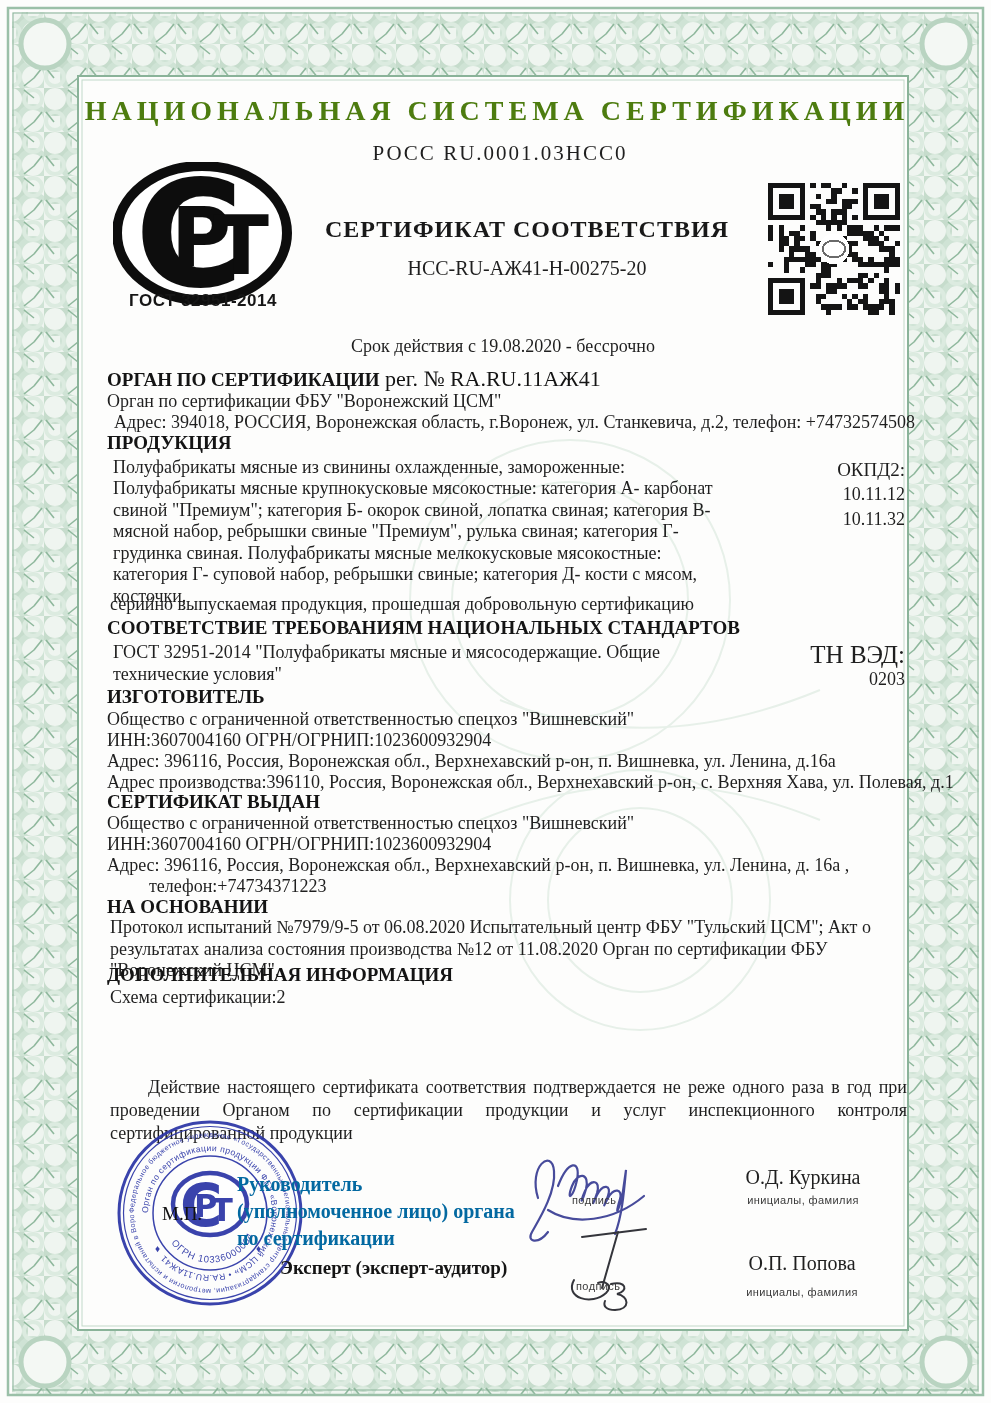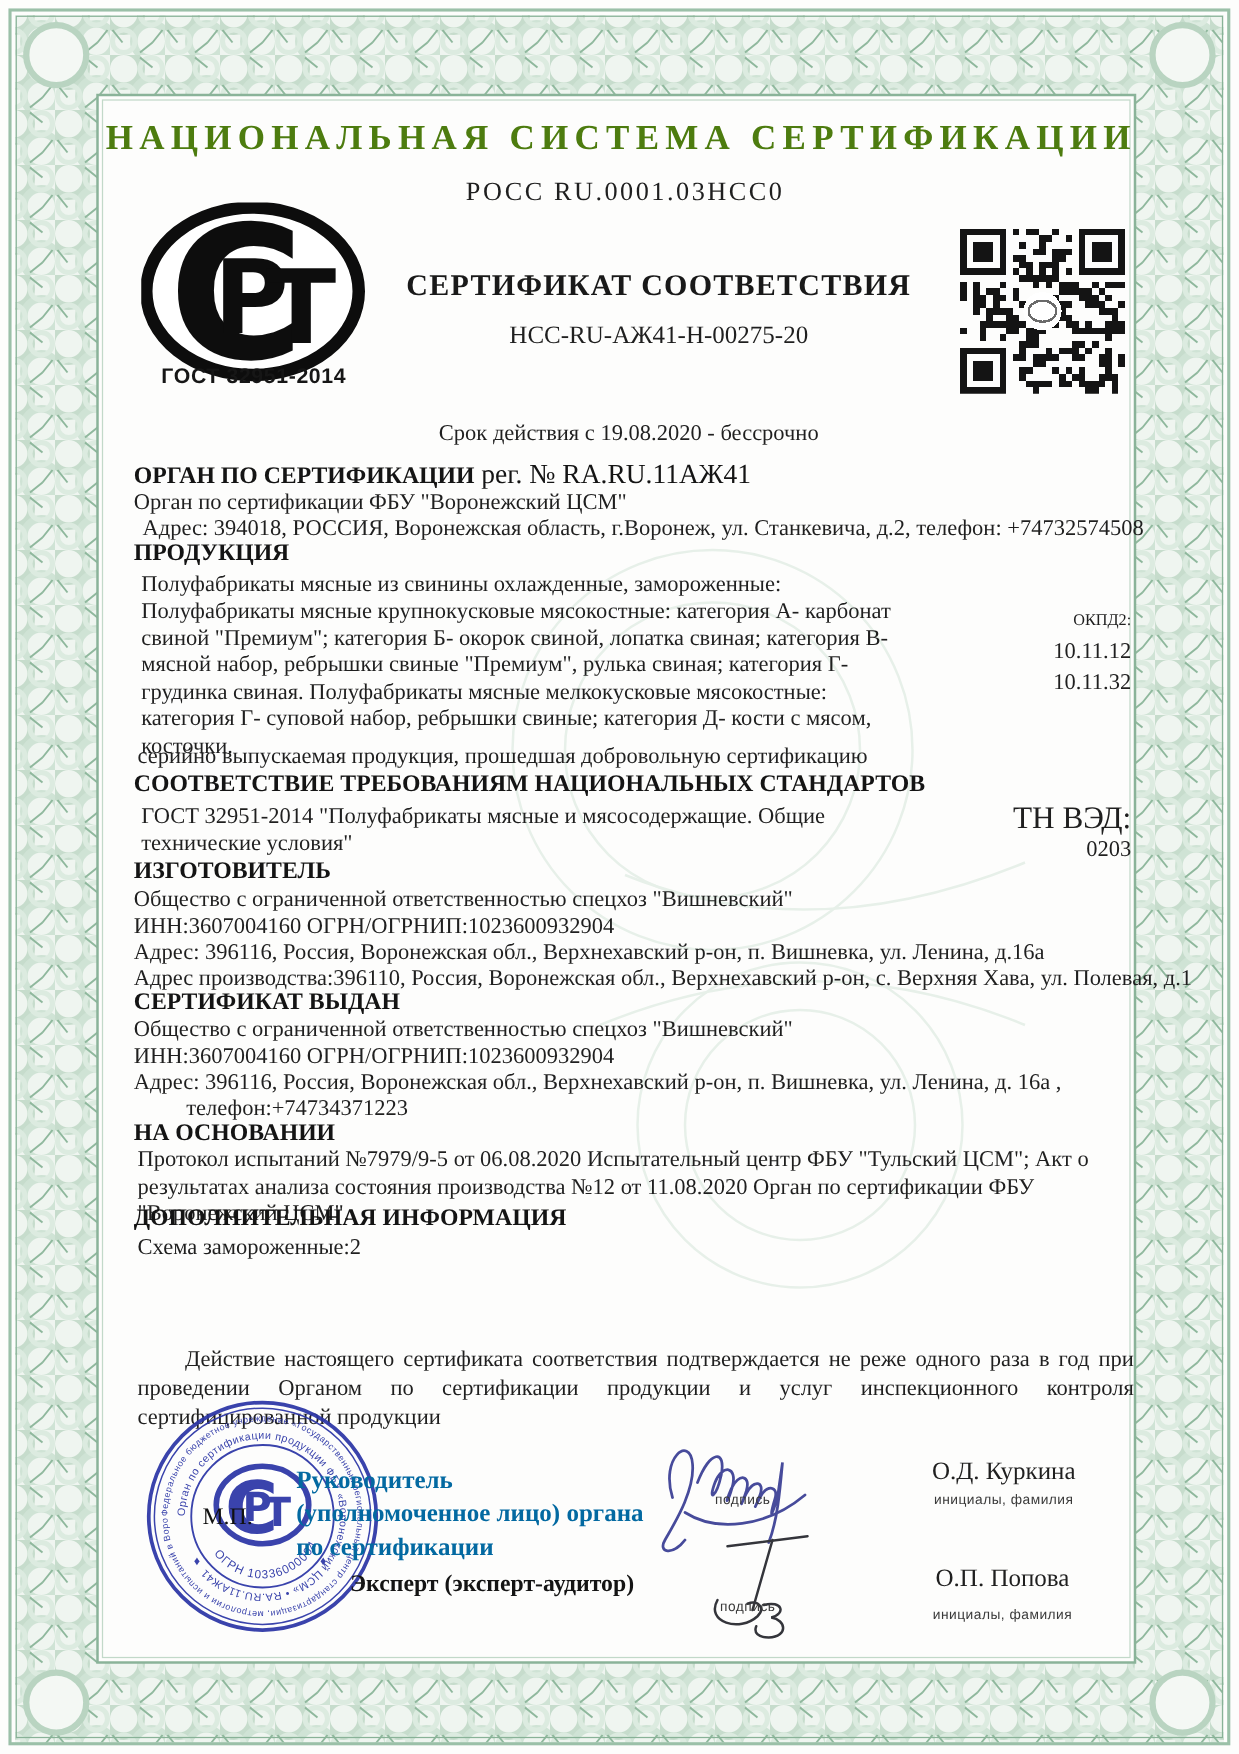--- a/index.html
+++ b/index.html
@@ -25,21 +25,21 @@
   .qr{left:768px;top:183px;}
   .validity{left:503px;top:336px;font-size:18px;}
   .orghead{left:107px;top:366px;}
   .orghead .reg{font-weight:normal;font-size:22px;}
   .orgl1{left:107px;top:391px;}
   .orgl2{left:114px;top:412px;}
   .prodhead{left:107px;top:432px;}
   .desc1{left:113px;top:457px;}
   .desc2{left:113px;top:478px;width:606px;line-height:21.5px;}
   .okpd{right:86px;top:457px;text-align:right;line-height:25px;}
-  .okpd .lbl{font-size:13px;margin-top:26px;}
+  .okpd .lbl{font-size:19px;}
   .okpd .code{font-size:18px;}
   .desc3{left:110px;top:594px;}
   .comphead{left:107px;top:617px;}
   .comptext{left:113px;top:641px;width:548px;line-height:22px;}
   .tnved{right:86px;top:642px;text-align:right;line-height:25px;}
   .tnved .lbl{font-size:25px;}
   .tnved .code{font-size:18px;}
   .manhead{left:107px;top:686px;}
   .man1{left:107px;top:709px;}
   .man2{left:107px;top:730px;}
@@ -453,21 +453,21 @@
 <div class="abs isshead hd">СЕРТИФИКАТ ВЫДАН</div>
 <div class="abs iss1 bl">Общество с ограниченной ответственностью спецхоз "Вишневский"</div>
 <div class="abs iss2 bl">ИНН:3607004160  ОГРН/ОГРНИП:1023600932904</div>
 <div class="abs iss3 bl">Адрес: 396116, Россия, Воронежская обл., Верхнехавский р-он, п. Вишневка, ул. Ленина, д. 16а ,</div>
 <div class="abs iss4 bl">телефон:+74734371223</div>
 
 <div class="abs bashead hd">НА ОСНОВАНИИ</div>
 <div class="abs bastext bl wrap">Протокол испытаний №7979/9-5 от 06.08.2020 Испытательный центр ФБУ "Тульский ЦСМ"; Акт о результатах анализа состояния производства №12 от 11.08.2020 Орган по сертификации ФБУ "Воронежский ЦСМ".</div>
 
 <div class="abs addhead hd">ДОПОЛНИТЕЛЬНАЯ ИНФОРМАЦИЯ</div>
-<div class="abs addtext bl">Схема замороженные:2</div>
+<div class="abs addtext bl">Схема сертификации:2</div>
 
 <div class="abs footpar bl wrap">Действие настоящего сертификата соответствия подтверждается не реже одного раза в год при проведении Органом по сертификации продукции и услуг  инспекционного контроля сертифицированной продукции</div>
 
 <svg class="abs stamp" width="190" height="190" viewBox="0 0 190 190">
   <defs>
     <path id="arcOut" d="M19,95 A76,76 0 1 1 171,95 A76,76 0 1 1 19,95"></path>
     <path id="arcMid" d="M33,95 A62,62 0 1 1 157,95 A62,62 0 1 1 33,95"></path>
     <path id="arcOgrn" d="M52,118 A48,48 0 0 0 138,118"></path>
   </defs>
   <g fill="none" stroke="#2c36a6">

